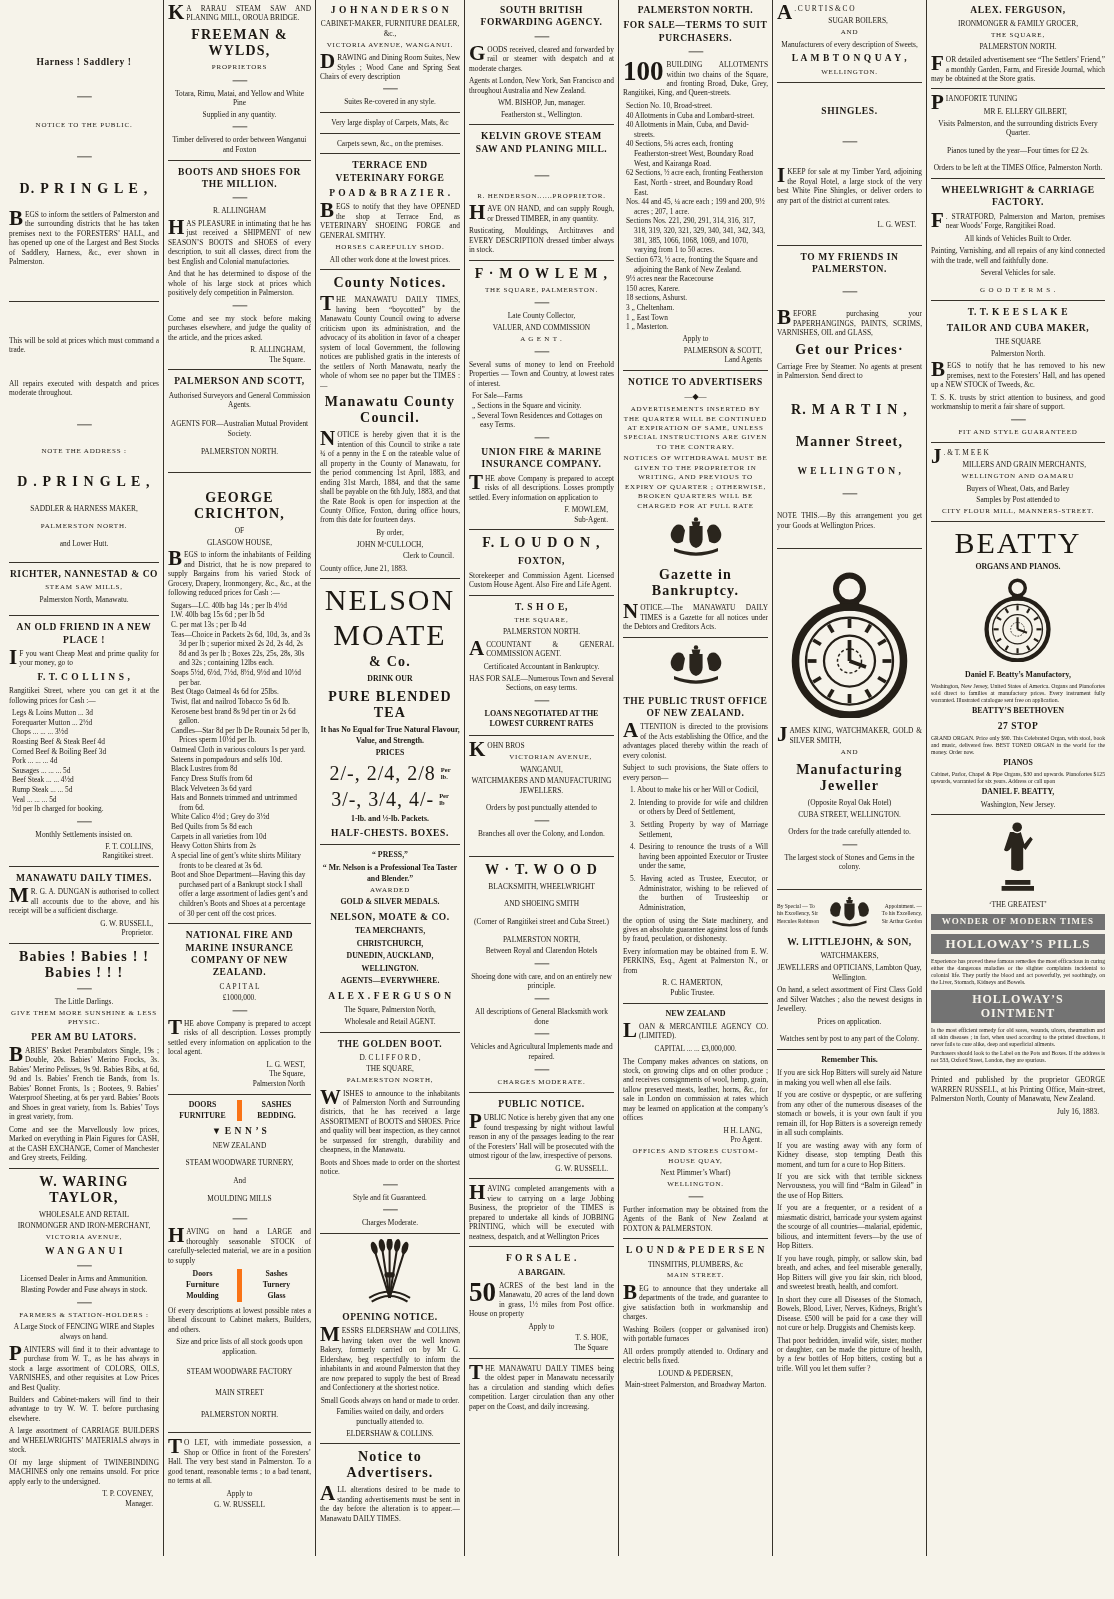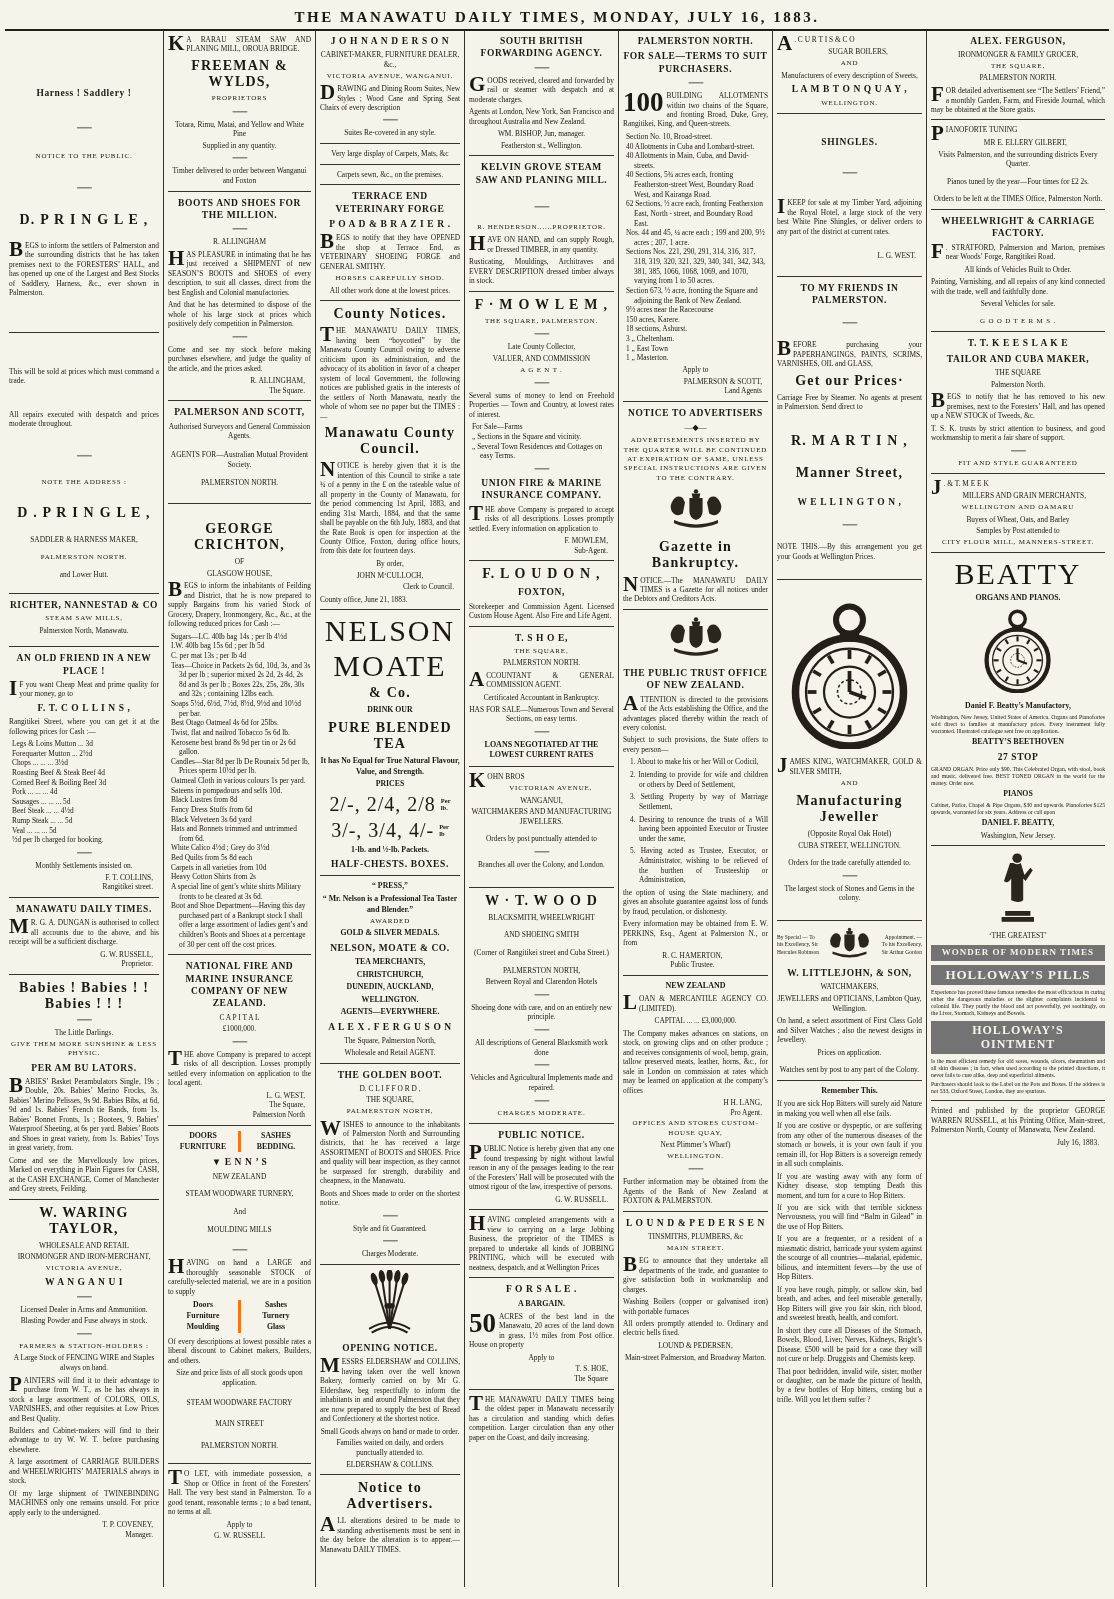--- a/index.html
+++ b/index.html
@@ -38,32 +38,31 @@
   .dash{text-align:center;font-size:8px;line-height:1;margin:4px 0;letter-spacing:-1px}
   .dia{text-align:center;font-size:8px;margin:4px 0}
   .tiny{font-size:5.7px;text-align:justify;line-height:1.25;margin:2px 0}
   .inv{background:#737373;color:#f6f3ea;font-weight:bold;text-align:center;
        padding:3px 2px;margin:4px 0;letter-spacing:1px;line-height:1.1}
   .price{display:flex;justify-content:center;align-items:center;gap:5px;margin:3px 0}
   .price .pv{font-size:20px;font-weight:normal;letter-spacing:1px}
   .price .ps{font-size:6.5px;font-weight:bold;line-height:1.1;text-align:left}
   .two{display:flex;margin:4px 0}
   .two>div{flex:1;text-align:center;font-size:7.8px;font-weight:bold;line-height:1.4}
-  .two>div+div{border-left:3px solid #f97316}
+  .two>div+div{border-left:5px solid #f97316}
   .imgwrap{text-align:center;margin:4px 0}
   .appt{display:flex;align-items:center;gap:3px;margin:3px 0}
   .appt .at{flex:1;font-size:5.5px;line-height:1.3}
   .gap{width:100%}
   svg{display:inline-block}
 </style>
 </head>
 <body style="background: rgb(246, 243, 234); color: rgb(28, 24, 19);">
 
 <div class="page">
-  <div class="masthead">THE  MANAWATU  DAILY  TIMES,  MONDAY,  JULY  16,  1883.</div>
   <div class="cols">
       <div class="col">
         <div class="gap" style="height: 52px;"></div>
         <div class="bk h3">Harness !    Saddlery !</div>
         <div class="gap" style="height: 18px;"></div>
         <div class="bk dash">⸺</div>
         <div class="gap" style="height: 14px;"></div>
         <div class="bk sc">NOTICE TO THE PUBLIC.</div>
         <div class="gap" style="height: 16px;"></div>
         <div class="bk dash">⸺</div>
@@ -474,20 +473,21 @@
           <div>1   „   East Town</div>
           <div>1   „   Masterton.</div>
         </div>
         <div class="bk c">Apply to</div>
         <div class="bk r" style="white-space: pre-line;">PALMERSON &amp; SCOTT,
 Land Agents</div>
         <div class="bk rule"></div>
         <div class="bk h3">NOTICE  TO  ADVERTISERS</div>
         <div class="bk dia">—◆—</div>
         <div class="bk sc">ADVERTISEMENTS INSERTED BY THE QUARTER WILL BE CONTINUED AT EXPIRATION OF SAME, UNLESS SPECIAL INSTRUCTIONS ARE GIVEN TO THE CONTRARY.</div>
+        <div class="bk sc">NOTICES OF WITHDRAWAL MUST BE GIVEN TO THE PROPRIETOR IN WRITING, AND PREVIOUS TO EXPIRY OF QUARTER ; OTHERWISE, BROKEN QUARTERS WILL BE CHARGED FOR AT FULL RATE</div>
         <div class="bk imgwrap"><svg width="66" height="44" viewBox="0 0 60 40">
             <g fill="#2a251d">
               <path d="M26 6 h8 l-1 4 h-6 z"></path>
               <circle cx="30" cy="4" r="2"></circle>
               <path d="M24 10 h12 v12 q0 6 -6 8 q-6 -2 -6 -8 z"></path>
               <path d="M8 14 q4 -8 10 -4 l2 4 -2 10 q-6 4 -10 -2 q-2 -4 0 -8 z"></path>
               <path d="M52 14 q-4 -8 -10 -4 l-2 4 2 10 q6 4 10 -2 q2 -4 0 -8 z"></path>
               <path d="M10 30 q20 8 40 0 l0 3 q-20 8 -40 0 z"></path>
             </g>
           </svg></div>

